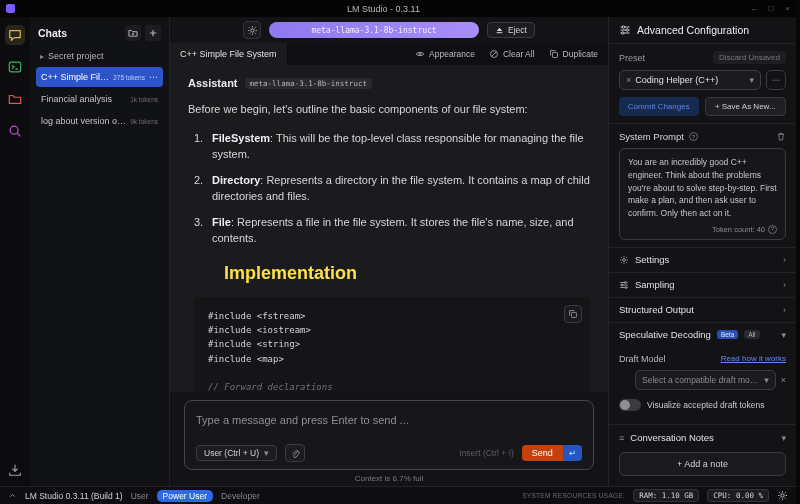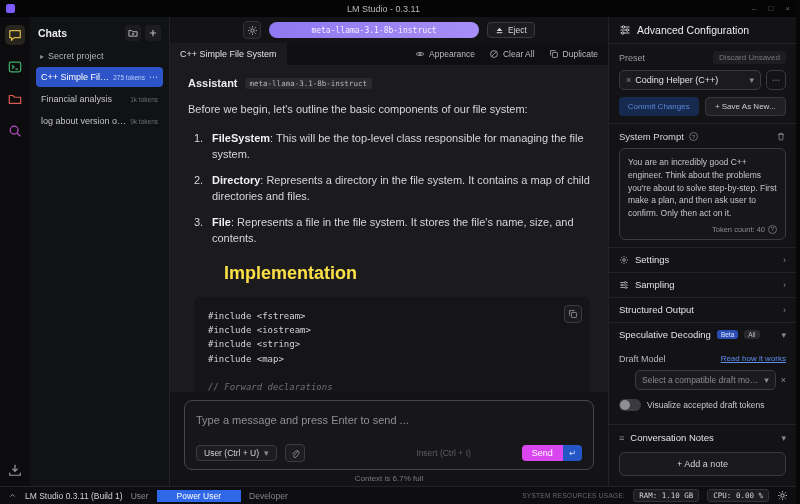--- a/index.html
+++ b/index.html
@@ -72,21 +72,21 @@
   
   .composer { flex:0 0 auto; margin:8px 14px 0; border:1px solid #46464d; border-radius:8px; background:#17171a; padding:9px 11px 7px; }
   .composer input { width:100%; background:transparent; border:none; outline:none; font-size:11px; color:#e6e6ea; font-family:"Liberation Sans",sans-serif; }
   .composer input::placeholder { color:#8e8e94; }
   .comp-controls { display:flex; align-items:center; gap:8px; margin-top:16px; }
   .user-btn { display:flex; align-items:center; gap:5px; border:1px solid #3a3a40; background:#1d1d21; border-radius:4px; padding:2px 7px; font-size:8.5px; color:#d2d2d6; }
   .clip-btn { width:20px; height:18px; border:1px solid #3a3a40; background:#1d1d21; border-radius:4px; display:flex; align-items:center; justify-content:center; color:#9a9a9f; }
   .comp-spacer { flex:1; }
   .insert-label { font-size:8.5px; color:#5c5c62; }
   .send-split { display:flex; }
-  .send-main { background:#d946ef; color:#fff; font-size:9px; padding:3px 10px; border-radius:4px 0 0 4px;margin-left:43px; }
+  .send-main { background:#c2410c; color:#fff; font-size:9px; padding:3px 10px; border-radius:4px 0 0 4px; }
   .send-key { background:#2456c6; color:#cfe0ff; font-size:8.5px; padding:3px 6px; border-radius:0 4px 4px 0; }
   .context-line { flex:0 0 16px; text-align:center; font-size:8px; color:#7a7a80; padding-top:4px; }
 
   
   .panel { width:188px; background:#131316; border-left:1px solid #232327; display:flex; flex-direction:column; }
   .p-header { display:flex; align-items:center; gap:6px; padding:7px 10px; border-bottom:1px solid #232327; }
   .p-title { font-size:10.5px; font-weight:normal; color:#ececf0; }
   .p-block { padding:7px 10px; }
   .p-row { display:flex; align-items:center; gap:5px; }
   .p-label { font-size:9px; color:#9a9aa0; }
@@ -114,21 +114,21 @@
   .toggle .knob { position:absolute; left:1px; top:1px; width:10px; height:10px; border-radius:50%; background:#8e8e94; }
   .tgl-label { font-size:8.5px; color:#c9c9ce; }
   .panel-fill { flex:1; }
   .notes-row { border-top:1px solid #232327; height:26px; display:flex; align-items:center; gap:6px; padding:0 10px; }
   .add-note-btn { margin:2px 10px 10px; height:24px; border:1px solid #3a3a40; border-radius:6px; background:#1a1a1e; color:#d2d2d6; font-size:9px; display:flex; align-items:center; justify-content:center; }
 
   
   .statusbar { flex:0 0 18px; background:#0e0e10; border-top:1px solid #232327; display:flex; align-items:center; gap:8px; padding:0 8px; }
   .sb-version { font-size:8.5px; color:#d2d2d6; }
   .mode { font-size:8.5px; color:#87878d; }
-  .mode.active { background:#2e68e8; color:#fff; border-radius:0; padding:1px 20px; }
+  .mode.active { background:#2e68e8; color:#fff; border-radius:5px; padding:1px 6px; }
   .sb-fill { flex:1; }
   .res-label { font-size:6.5px; color:#6a6a70; letter-spacing:0.3px; }
   .res-pill { background:#1d1d21; border:1px solid #333339; border-radius:3px; font-family:"DejaVu Sans Mono",monospace; font-size:7.5px; color:#d6d6da; padding:1px 5px; }
 
   svg { display:block; }
 </style>
 </head>
 <body>
 
 <div class="app">

